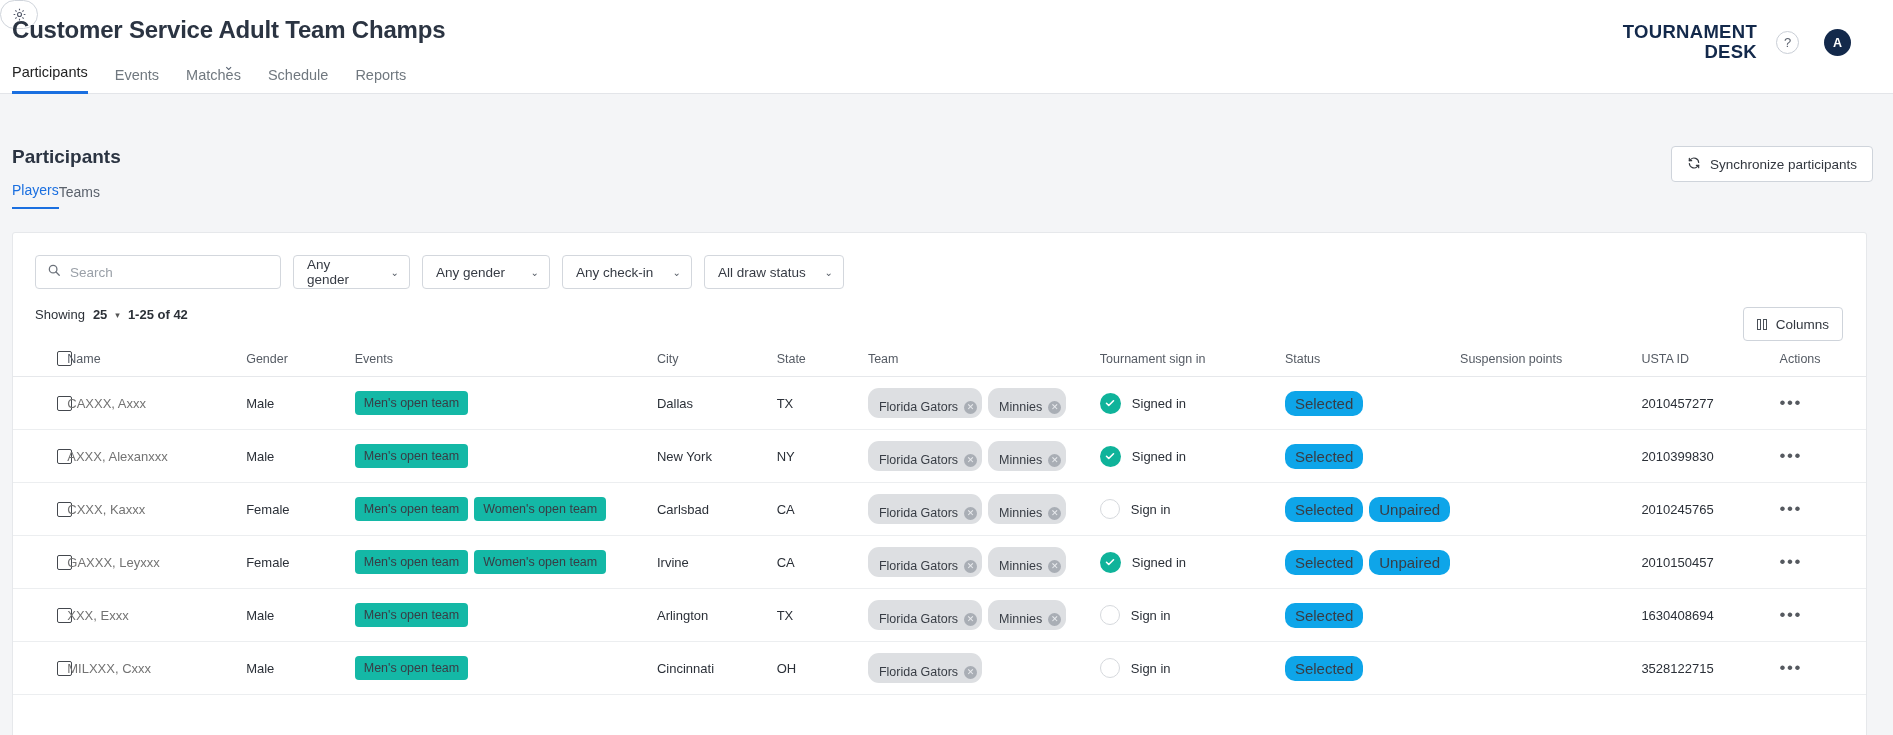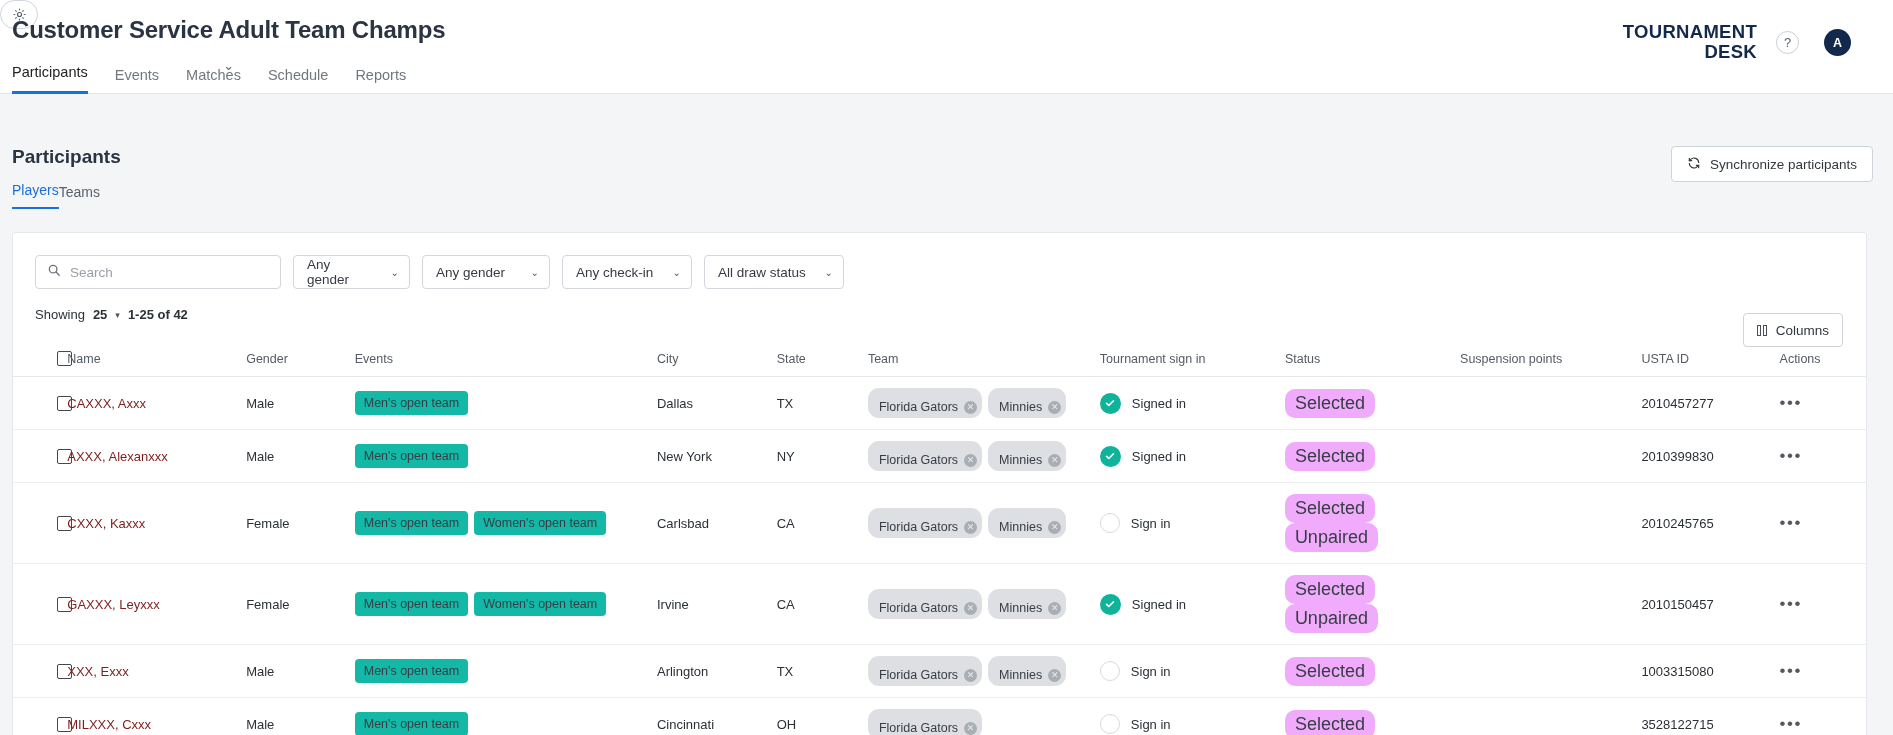--- a/index.html
+++ b/index.html
@@ -120,21 +120,21 @@
   .showing {
     position: absolute; left: 22px; top: 74px;
     display: flex; align-items: center; gap: 8px;
     font-size: 13px; color: #2c3138;
   }
   .showing .num { font-weight: 700; }
   .showing .cv { font-size: 9px; color: #555; }
   .showing .range { font-weight: 700; }
 
   .columns-btn {
-    position: absolute; right: 23px; top: 80px;
+    position: absolute; right: 23px; top: 74px;
     height: 34px; padding: 0 13px; border: 1px solid #cfd4db; border-radius: 4px;
     background: #fff; font-size: 13.5px; color: #32373f; cursor: pointer;
     display: flex; align-items: center; gap: 9px;
   }
   .col-glyph { display:flex; gap:2px; }
   .col-glyph i { display:block; width:4px; height:11px; border:1px solid #4a5058; }
 
   
   table.ptable {
     position: absolute; top: 110px; left: 0; width: 100%;
@@ -159,39 +159,39 @@
   .c-signin { width: 150px; }
   .c-status { width: 142px; }
   .c-susp { width: 147px; }
   .c-usta { width: 112px; }
   .c-actions { width: 70px; }
 
   .cbox {
     width: 15px; height: 15px; border: 1.6px solid #44484e; border-radius: 2px;
     background: #fff; cursor: pointer; display:block;
   }
-  .name-link { color: #7f1d1d; cursor: pointer; }
+  .name-link { color: #737373; cursor: pointer; }
   .chip {
     display: inline-flex; align-items: center; background: #14b8a6; color: #383d45;
     border-radius: 4px; font-size: 12.5px; padding: 5px 9px; margin-right: 6px;
     white-space: nowrap;
   }
   .chip-team {
     display: inline-flex; align-items: center; background: #dddfe2; color: #383d45;
     border-radius: 11px; font-size: 12.5px; padding: 12px 5px 4px 11px;
     margin-right: 6px; white-space: nowrap; gap: 6px;
   }
   .chip-x {
     width: 13px; height: 13px; border-radius: 50%; background: #a9aeb5; color: #e9ebee;
     font-size: 9px; display: inline-flex; align-items: center; justify-content: center;
     cursor: pointer; line-height: 1;
   }
   .pill {
-    display: inline-flex; align-items: center; background: #f0abfc; color: #383d45;
-    border-radius: 10px; font-size: 18px; padding: 4px 10px; margin-right: 6px;
+    display: inline-flex; align-items: center; background: #0ea5e9; color: #383d45;
+    border-radius: 10px; font-size: 15px; padding: 4px 10px; margin-right: 6px;
     white-space: nowrap;
   }
   .signin-cell { display: flex; align-items: center; gap: 11px; }
   .sig-on {
     width: 21px; height: 21px; border-radius: 50%; background: #0fb39a;
     display: inline-flex; align-items: center; justify-content: center; flex: none;
     cursor: pointer;
   }
   .sig-off {
     width: 20px; height: 20px; border-radius: 50%; background: #fff;
@@ -439,21 +439,21 @@
      <td class="c-state">TX</td>
      <td class="c-team"><span class="chip-team">Florida Gators<span class="chip-x">✕</span></span><span class="chip-team">Minnies<span class="chip-x">✕</span></span></td>
      <td class="c-signin">
         <span class="signin-cell">
               <span class="sig-off"></span>
               <span class="sig-label">Sign in</span>
             </span>
           </td>
      <td class="c-status"><span class="pill">Selected</span></td>
      <td class="c-susp"></td>
-     <td class="c-usta">1003315080</td>
+     <td class="c-usta">1630408694</td>
      <td class="c-actions">
         <span class="dots">•••</span></td>
         </tr>
         <tr>
           <td class="c-check">
         <span class="cbox"></span>
           </td>
      <td class="c-name">
         <span class="name-link">MILXXX, Cxxx</span></td>
      <td class="c-gender">Male</td>

